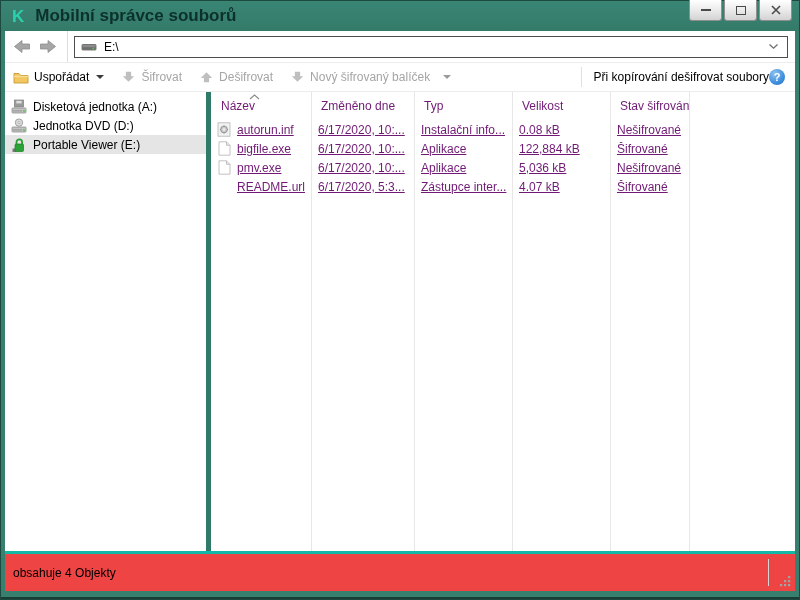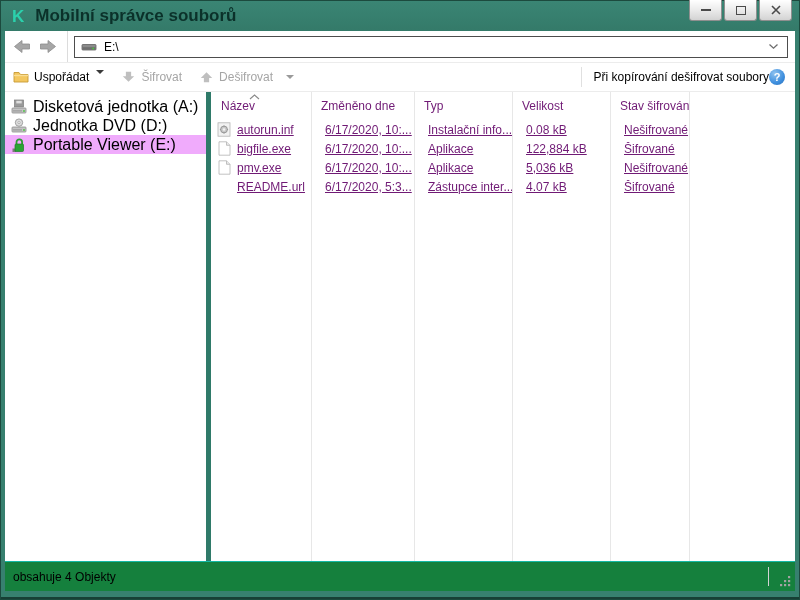--- a/index.html
+++ b/index.html
@@ -32,56 +32,56 @@
     border-bottom:1px solid #ececec; }
   .nav-buttons { display:flex; align-items:center; gap:8px; padding-right:10px; margin-right:6px;
     border-right:1px solid #dcdcdc; height:100%; }
   .address-box { flex:1; height:22px; border:1px solid #4d4d4d; display:flex; align-items:center;
     padding:0 8px 0 6px; gap:7px; background:#fff; }
   .address-text { flex:1; font-size:12px; color:#000; }
 
   
   .toolbar { height:29px; flex:none; display:flex; align-items:center; padding:0 10px 0 8px;
     border-bottom:1px solid #ececec; }
-  .tb-btn { display:flex; gap:5px; font-size:12px; color:#000; margin-right:17px; white-space:nowrap; }
+  .tb-btn { display:flex; align-items:center; gap:5px; font-size:12px; color:#000; margin-right:17px; white-space:nowrap; }
   .tb-btn.disabled { color:#a5a5a5; }
   .caret-down { width:0; height:0; border-left:4px solid transparent; border-right:4px solid transparent;
     border-top:4px solid #3a3a3a; margin-left:2px; }
   .caret-down.gray { border-top-color:#9a9a9a; }
   .tb-standalone-caret { margin:0 0 0 -4px; }
   .tb-spacer { flex:1; }
   .tb-sep { width:1px; height:20px; background:#e0e0e0; margin-right:12px; flex:none; }
   .tb-right-label { font-size:12px; color:#000; white-space:nowrap; }
   .help-icon { width:16px; height:16px; border-radius:50%; flex:none;
     background:radial-gradient(circle at 35% 28%, #8ec2ef, #3c8ddd 62%, #2e6fb4);
     color:#fff; font-size:11px; font-weight:bold; display:flex; align-items:center; justify-content:center; }
 
   
   .main { flex:1; min-height:0; display:flex; }
   .sidebar { width:201px; flex:none; padding-top:5px; background:#fff; }
   .side-item { height:19px; display:flex; align-items:center; gap:6px; padding-left:6px;
-    font-size:16px; color:#000; white-space:nowrap; }
-  .side-item.selected { background:#f0abfc; }
+    font-size:12px; color:#000; white-space:nowrap; }
+  .side-item.selected { background:#e5e5e5; }
   .pane-divider { width:5px; flex:none; background:#2f7a69; }
 
   .list { flex:1; position:relative; background:#fff; overflow:hidden; }
   .gridline { position:absolute; top:0; bottom:0; width:1px; background:#e7e7e7; }
   .header-row { display:grid; grid-template-columns:100px 103px 98px 98px 79px 1fr;
     height:28px; align-items:center; position:relative; font-size:12px; color:#701a75; }
   .header-cell { padding-left:10px; white-space:nowrap; overflow:hidden; }
   .sort-indicator { position:absolute; left:38px; top:2px; line-height:0; }
 
   .row { display:grid; grid-template-columns:100px 103px 98px 98px 79px 1fr;
     height:19px; align-items:center; font-size:12px; color:#701a75;text-decoration:underline; }
   .cell-name { display:flex; align-items:center; gap:5px; padding-left:5px; white-space:nowrap; overflow:hidden; }
   .icon-slot { width:16px; height:16px; flex:none; display:flex; align-items:center; justify-content:center; }
-  .cell { padding-left:14px; white-space:nowrap; overflow:hidden; }
-
-  
-  .statusbar { height:30px; flex:none; background:#15803d; border-top:1px solid #14b8a6;
+  .cell { padding-left:7px; white-space:nowrap; overflow:hidden; }
+
+  
+  .statusbar { height:40px; flex:none; background:#ef4444; border-top:3px solid #14b8a6;
     display:flex; align-items:center; padding-left:8px; font-size:12px; color:#000; position:relative; }
   .status-sep { position:absolute; right:26px; top:5px; bottom:5px; width:1px; background:#d4d4d4; }
   .resize-grip { position:absolute; right:3px; bottom:3px; line-height:0; }
 </style>
 </head>
 <body>
 
 <div class="window">
 
   <div class="titlebar">
@@ -139,20 +139,26 @@
         <svg width="15" height="14" viewBox="0 0 16 16">
             <path d="M5,2 H11 V7 H14.5 L8,13.5 1.5,7 H5 Z" fill="#bfbfbf"></path>
           </svg>
         <span>Šifrovat</span>
       </div>
       <div class="tb-btn disabled">
         <svg width="15" height="14" viewBox="0 0 16 16">
             <path d="M8,2.5 L14.5,9 H11 V14 H5 V9 H1.5 Z" fill="#bfbfbf"></path>
           </svg>
         <span>Dešifrovat</span>
+      </div>
+      <div class="tb-btn disabled">
+        <svg width="15" height="14" viewBox="0 0 16 16">
+            <path d="M5,2 H11 V7 H14.5 L8,13.5 1.5,7 H5 Z" fill="#bfbfbf"></path>
+          </svg>
+        <span>Nový šifrovaný balíček</span>
       </div>
       <span class="caret-down gray tb-standalone-caret"></span>
       <div class="tb-spacer"></div>
       <div class="tb-sep"></div>
       <span class="tb-right-label">Při kopírování dešifrovat soubory</span>
       <div class="help-icon">?</div>
     </div>
 
     <div class="main">
 

